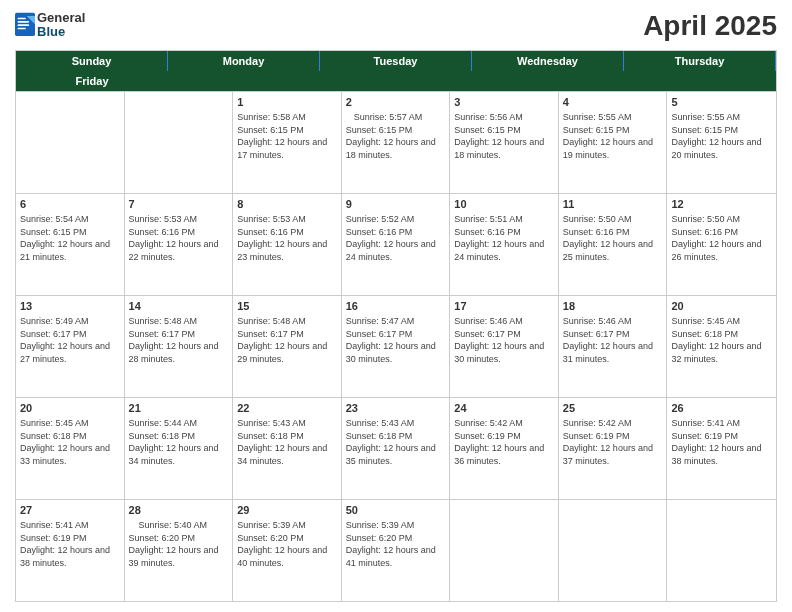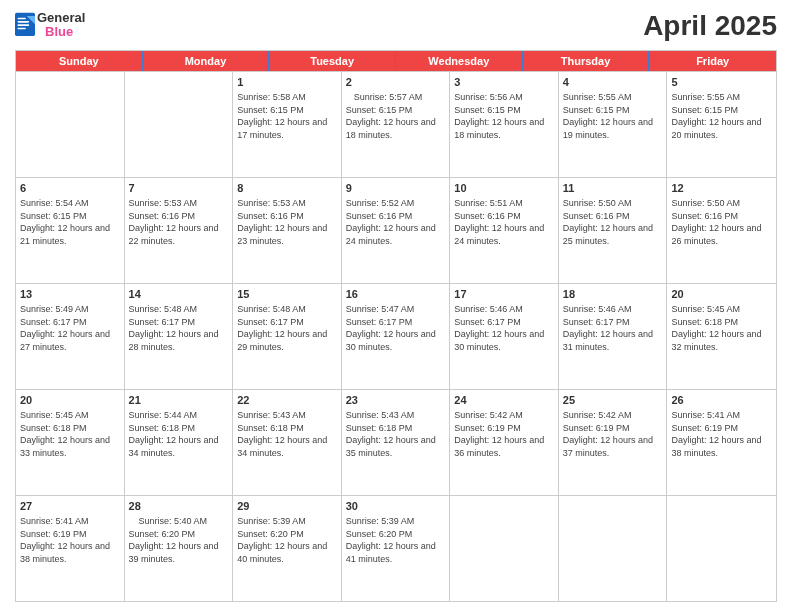--- a/index.html
+++ b/index.html
@@ -29,21 +29,21 @@
       gap: 2px;
     }
     .logo-text {
       display: flex;
       flex-direction: column;
       font-size: 13px;
       font-weight: bold;
       line-height: 1.1;
     }
     .logo-general { color: #333; }
-    .logo-blue { color: #ec4899; margin-left: 8px; }
+    .logo-blue { color: #0c4a6e; }
     .logo-icon {
       width: 20px;
       height: 28px;
       margin-top: 2px;
     }
     .title-block {
     }
     .main-title {
       font-size: 28px;
       font-weight: bold;
@@ -55,22 +55,22 @@
       margin-top: 2px;
     }
     .calendar {
       flex: 1;
       display: flex;
       flex-direction: column;
       border: 1px solid #ccc;
     }
     .cal-header {
       display: grid;
-      grid-template-columns: repeat(6, 1fr);
-      background: #ef4444;
+      grid-template-columns: repeat(5, 1fr);
+      background: #14532d;
     }
     .cal-header-cell {
       color: #fff;
       font-size: 11px;
       font-weight: bold;
       padding: 4px 4px;
       text-align: center;
       border-right: 1px solid #3a7bd5;
     }
     .cal-header-cell:last-child { border-right: none; }
@@ -233,21 +233,21 @@
         <div class="cal-row">
           <div class="cal-cell"><span class="day-num">27</span><span class="cell-detail" style="white-space: pre-line;">Sunrise: 5:41 AM
 Sunset: 6:19 PM
 Daylight: 12 hours and 38 minutes.</span></div>
           <div class="cal-cell"><span class="day-num">28</span><span class="cell-detail" style="white-space: pre-line; margin-left: 10px;">Sunrise: 5:40 AM
 Sunset: 6:20 PM
 Daylight: 12 hours and 39 minutes.</span></div>
           <div class="cal-cell"><span class="day-num">29</span><span class="cell-detail" style="white-space: pre-line;">Sunrise: 5:39 AM
 Sunset: 6:20 PM
 Daylight: 12 hours and 40 minutes.</span></div>
-          <div class="cal-cell"><span class="day-num">30</span><span class="cell-detail" style="white-space: pre-line;">Sunrise: 5:39 AM
+          <div class="cal-cell"><span class="day-num">50</span><span class="cell-detail" style="white-space: pre-line;">Sunrise: 5:39 AM
 Sunset: 6:20 PM
 Daylight: 12 hours and 41 minutes.</span></div>
           <div class="cal-cell empty"></div>
           <div class="cal-cell empty"></div>
           <div class="cal-cell empty"></div>
         </div>
       </div>
   </div>
 </div>
 

